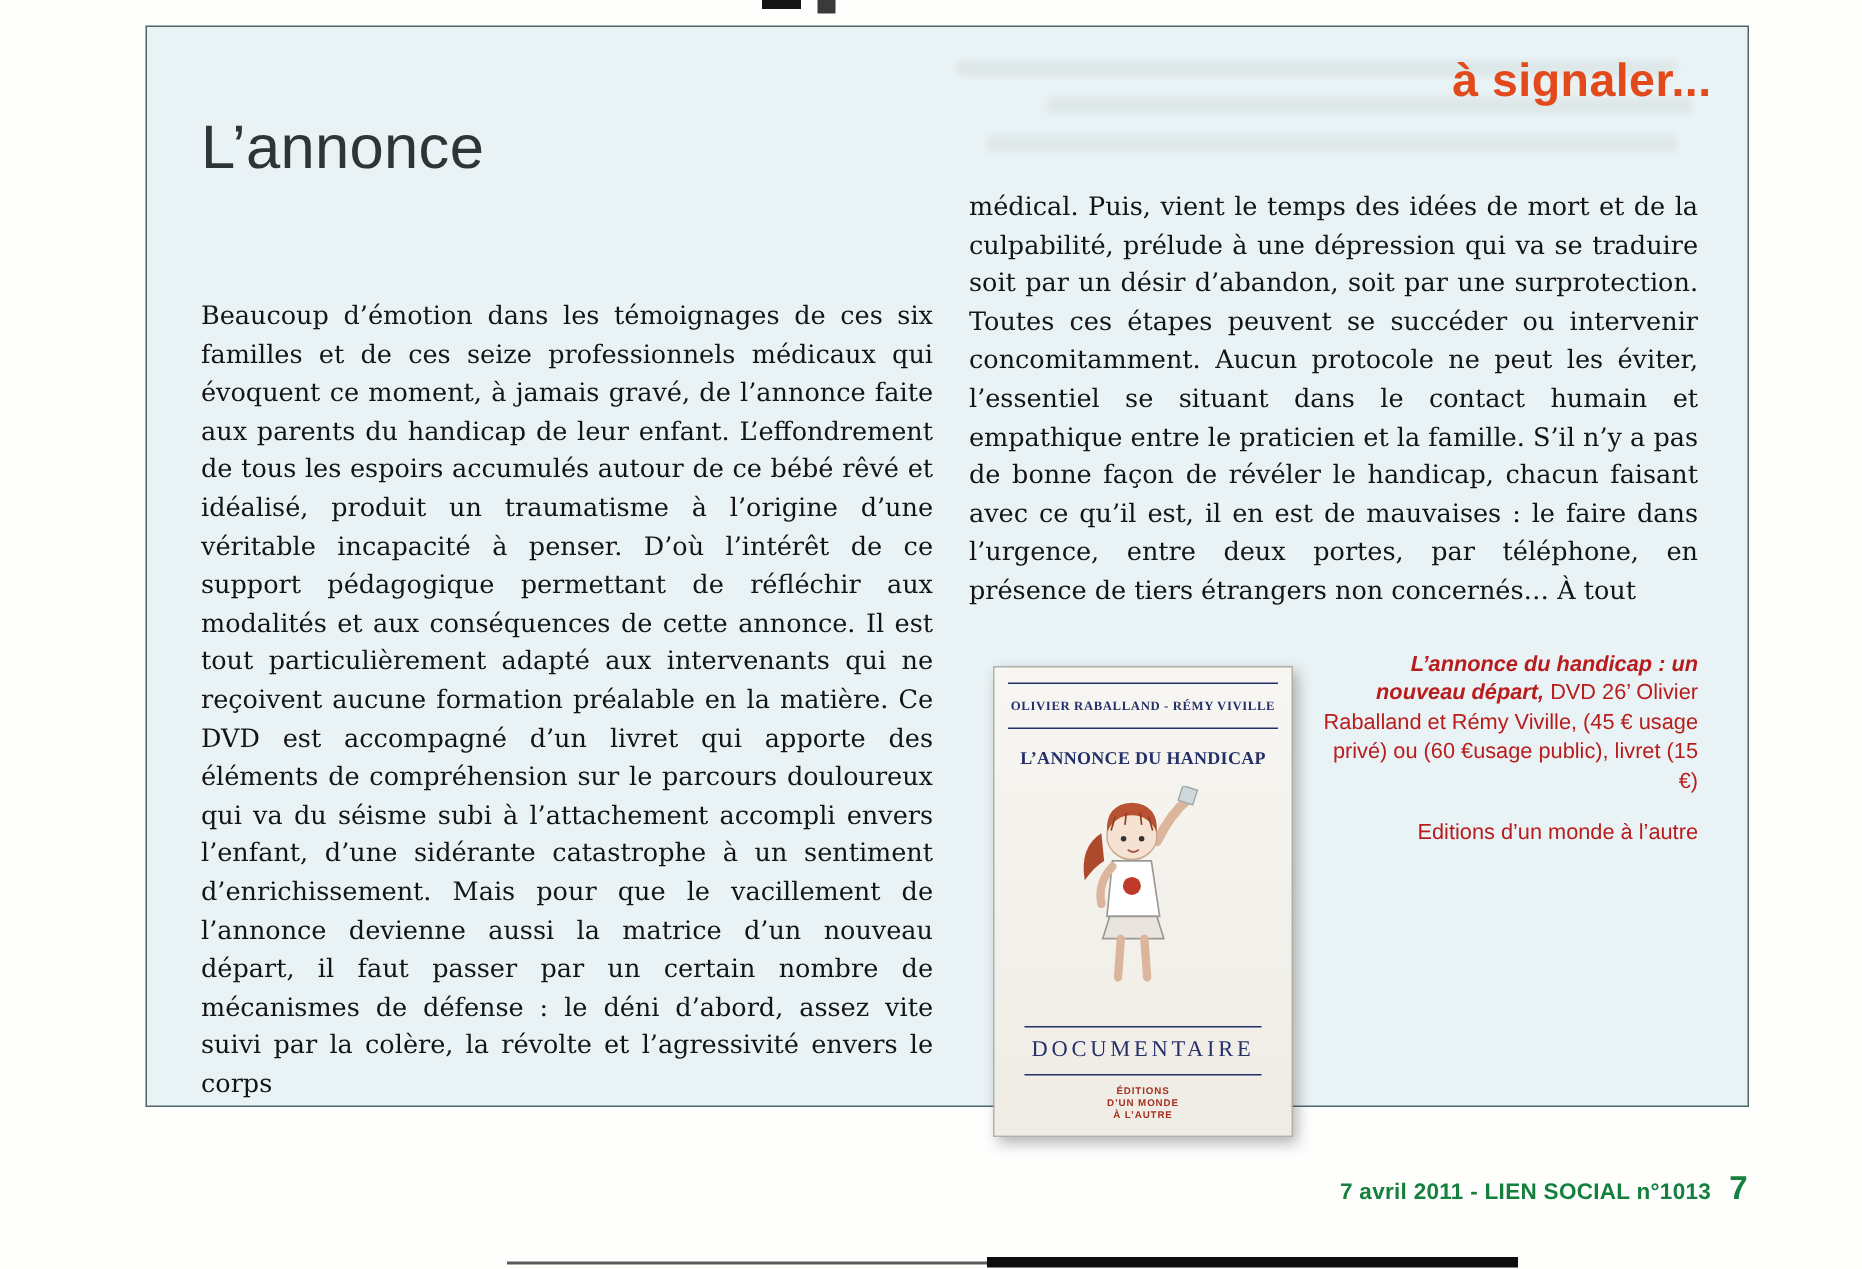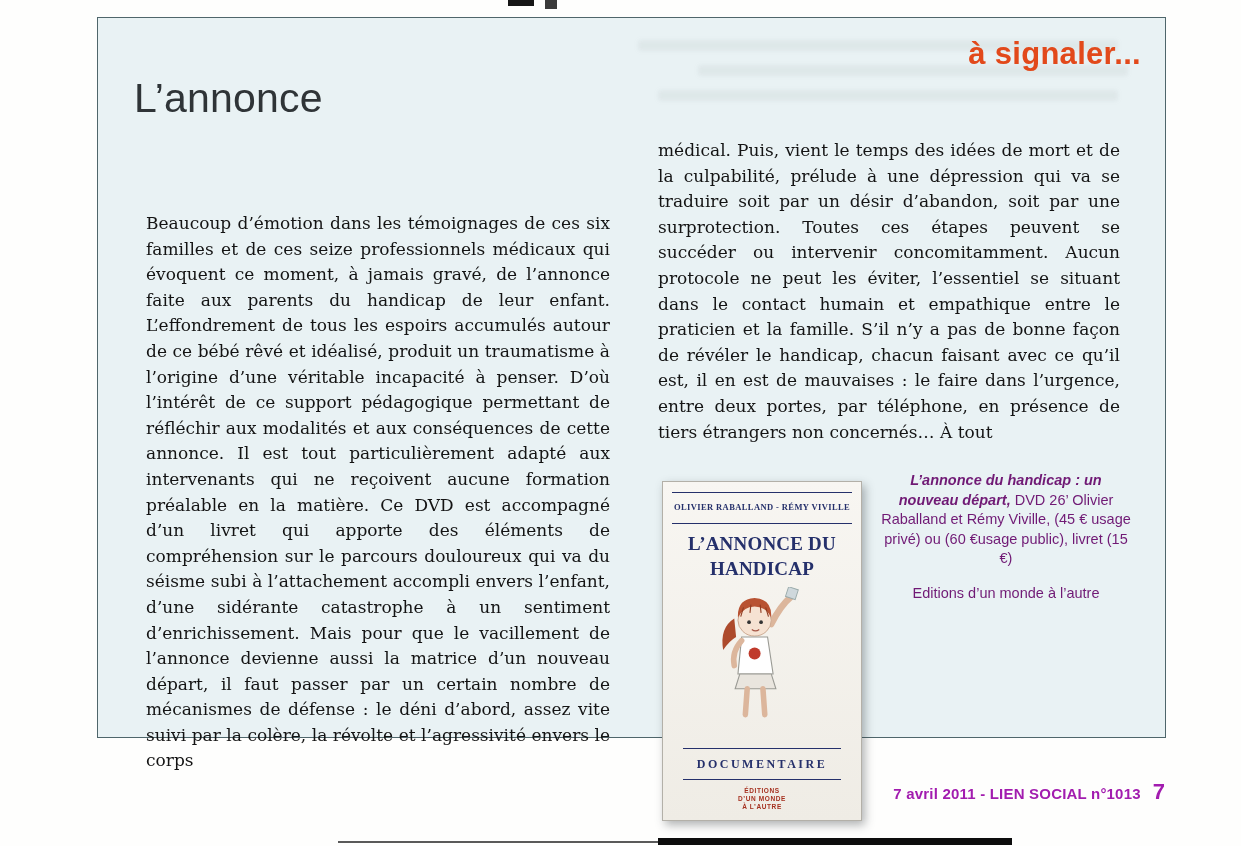--- a/index.html
+++ b/index.html
@@ -25,64 +25,64 @@
   .article-title{
     position:absolute;left:36px;top:56px;
     font-family:"Liberation Sans",sans-serif;font-weight:500;
     font-size:41px;line-height:48px;color:#2f3437;letter-spacing:.2px;
   }
   .col{
     position:absolute;
     font-family:"DejaVu Serif","Liberation Serif",serif;
     font-size:17px;line-height:25.6px;color:#141414;text-align:justify;
   }
-  .col p{margin:12px;}
+  .col p{margin:0;}
   .col-left{left:36px;top:181px;width:488px;}
   .col-right{left:548px;top:108px;width:486px;}
   .wrap-block{margin-top:9px;}
   .wrap-block::after{content:"";display:block;clear:both;}
 
   
   .dvd-cover{
     float:left;width:200px;margin:10px 18px 4px 16px;
     background:linear-gradient(#f8f6f2,#efece5);
     border:1px solid #b3b0a8;
     box-shadow:3px 4px 9px rgba(50,55,60,.38);
     padding:10px 9px 9px;box-sizing:border-box;text-align:center;
     font-family:"Liberation Serif",serif;color:#25306b;
   }
   .cover-authors{
     font-size:8.5px;font-weight:700;letter-spacing:.4px;
     border-top:1.5px solid #25306b;border-bottom:1.5px solid #25306b;
     padding:2px 0;
   }
-  .cover-title{font-size:19px;font-weight:700;margin-top:7px;letter-spacing:.2px;}
+  .cover-title{font-size:12px;font-weight:700;margin-top:7px;letter-spacing:.2px;}
   .cover-subtitle{font-size:11.5px;font-style:italic;margin-top:3px;letter-spacing:.4px;}
   .cover-art{width:138px;height:148px;margin:5px auto 3px;}
   .cover-genre{
-    width:88%;margin:2px auto 0;font-size:12px;font-weight:700;letter-spacing:2.5px;
+    width:88%;margin:2px auto 0;font-size:15px;font-weight:400;letter-spacing:2.5px;
     border-top:1px solid #25306b;border-bottom:1px solid #25306b;padding:3px 0 2px;
   }
   .cover-publisher{
     margin-top:7px;font-size:6.5px;line-height:8px;color:#a5301f;
     font-weight:700;letter-spacing:.6px;font-family:"Liberation Sans",sans-serif;
   }
 
   
   .caption{
     margin-top:26px;font-family:"Liberation Sans",sans-serif;
-    font-size:14.5px;line-height:19.5px;color:#701a75;text-align:center;
+    font-size:14.5px;line-height:19.5px;color:#b91c1c;text-align:right;
   }
   .caption-title{font-weight:700;font-style:italic;}
   .caption-line{margin-top:15px;}
 
   
   .footer{
     position:absolute;right:76px;top:779px;
-    display:flex;align-items:baseline;gap:12px;color:#a21caf;
+    display:flex;align-items:baseline;gap:12px;color:#15803d;
   }
   .footer-date{font-family:"Liberation Sans",sans-serif;font-size:15px;font-weight:700;letter-spacing:.2px;}
   .footer-page{font-family:"Liberation Sans",sans-serif;font-size:22px;font-weight:700;}
 </style>
 </head>
 <body>
 
 <div class="artifact" style="left:508px;top:0;width:26px;height:6px;background:#161616;"></div>
 <div class="artifact" style="left:545px;top:0;width:12px;height:9px;background:#3a3a3a;"></div>
 

